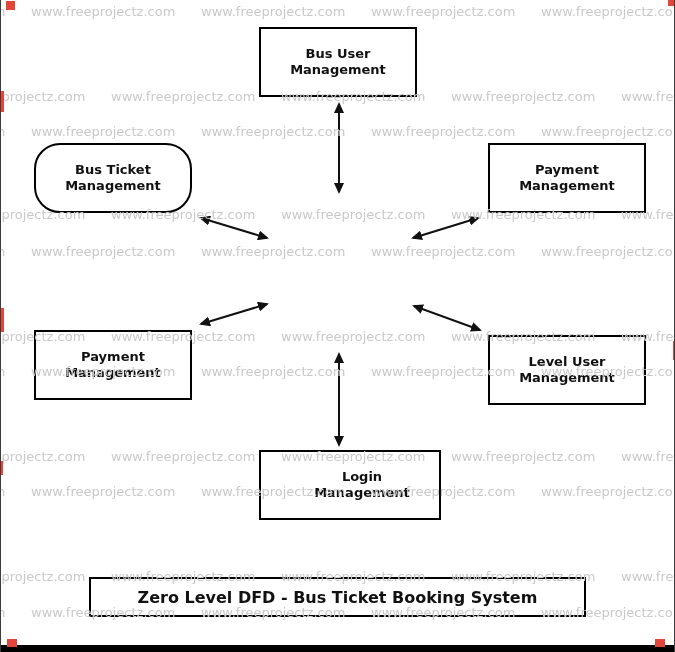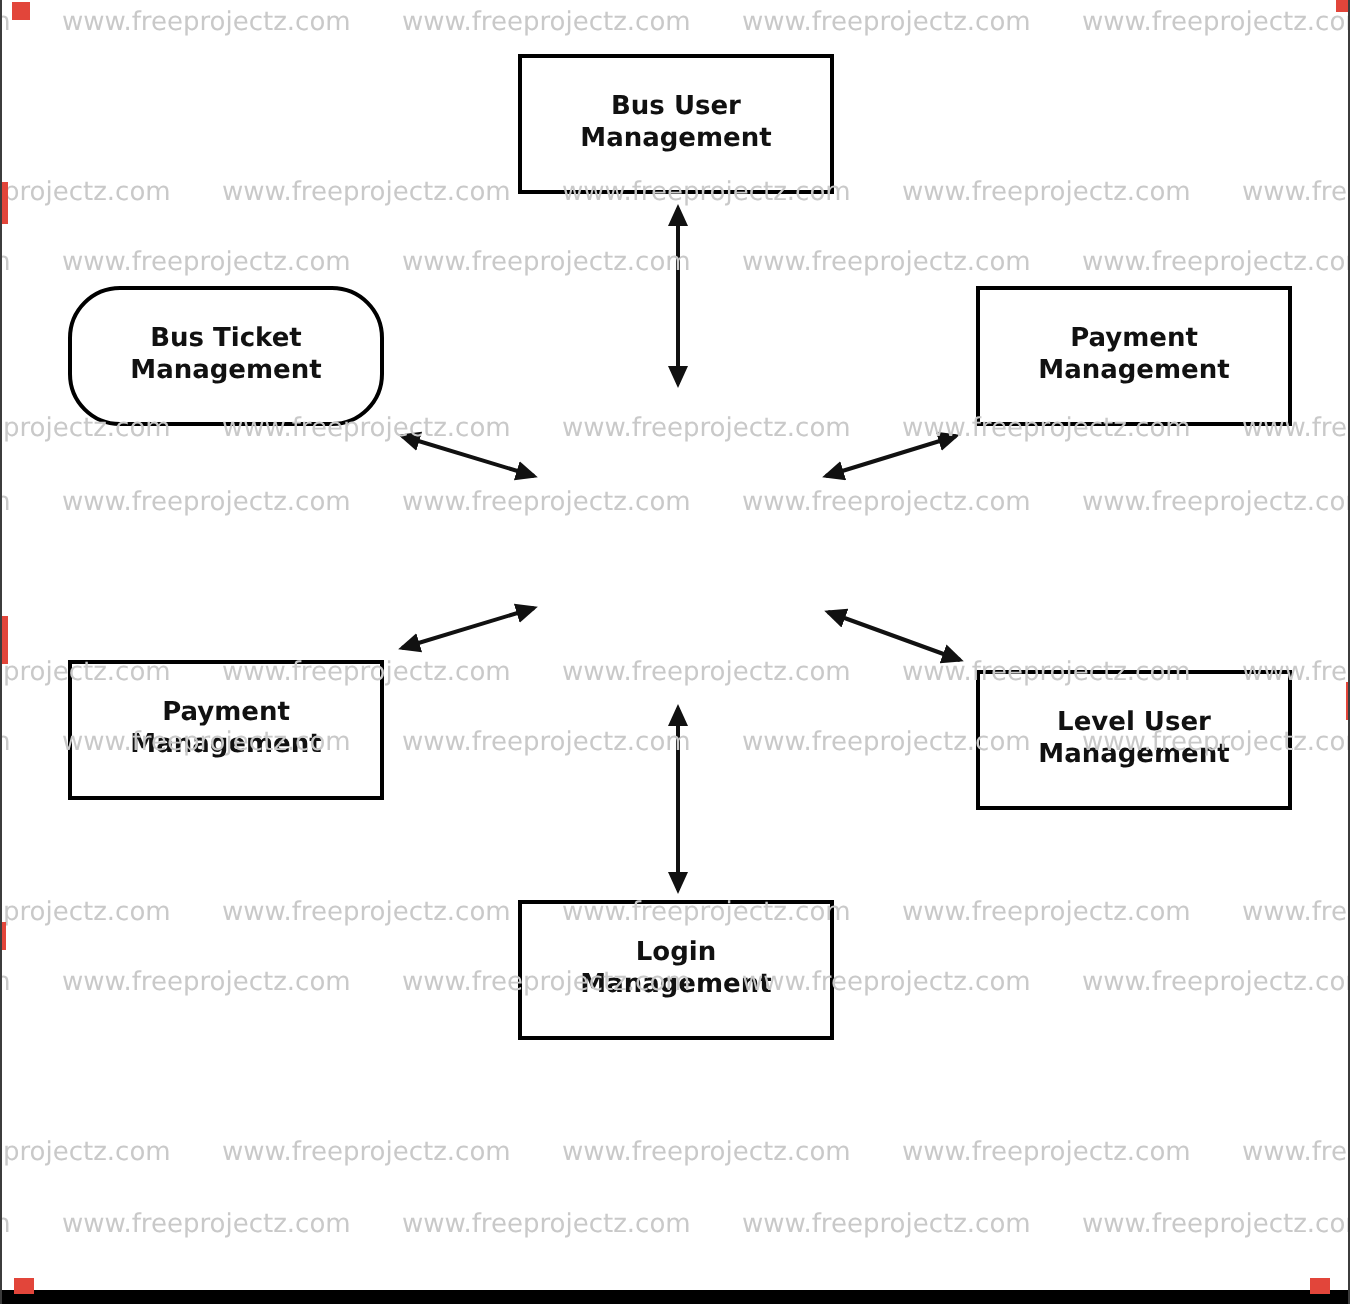--- a/index.html
+++ b/index.html
@@ -70,26 +70,29 @@
   <div class="ent" style="left:33px; top:330px;">
     <span>Payment</span>
     <span>Management</span>
   </div>
 
   <div class="ent" style="left:487px; top:335px;">
     <span>Level User</span>
     <span>Management</span>
   </div>
 
-  <div class="ent" style="left:258px; top:450px;">
+  <div class="ent" style="left:258px; top:450px;padding-left:24px;">
     <span>Login</span>
     <span>Management</span>
   </div>
 
 
+  <div class="caption-box">
+    <span>Zero Level DFD - Bus Ticket Booking System</span>
+  </div>
 
   <div class="wm-layer" id="wm-layer">
       <span class="wm" style="left: -140px; top: 3px; color: rgb(201, 201, 201);">www.freeprojectz.com</span>
       <span class="wm" style="left: 30px; top: 3px; color: rgb(201, 201, 201);">www.freeprojectz.com</span>
       <span class="wm" style="left: 200px; top: 3px; color: rgb(201, 201, 201);">www.freeprojectz.com</span>
       <span class="wm" style="left: 370px; top: 3px; color: rgb(201, 201, 201);">www.freeprojectz.com</span>
       <span class="wm" style="left: 540px; top: 3px; color: rgb(201, 201, 201);">www.freeprojectz.com</span>
       <span class="wm" style="left: -60px; top: 88px; color: rgb(201, 201, 201);">www.freeprojectz.com</span>
       <span class="wm" style="left: 110px; top: 88px; color: rgb(201, 201, 201);">www.freeprojectz.com</span>
       <span class="wm" style="left: 280px; top: 88px; color: rgb(201, 201, 201);">www.freeprojectz.com</span>

